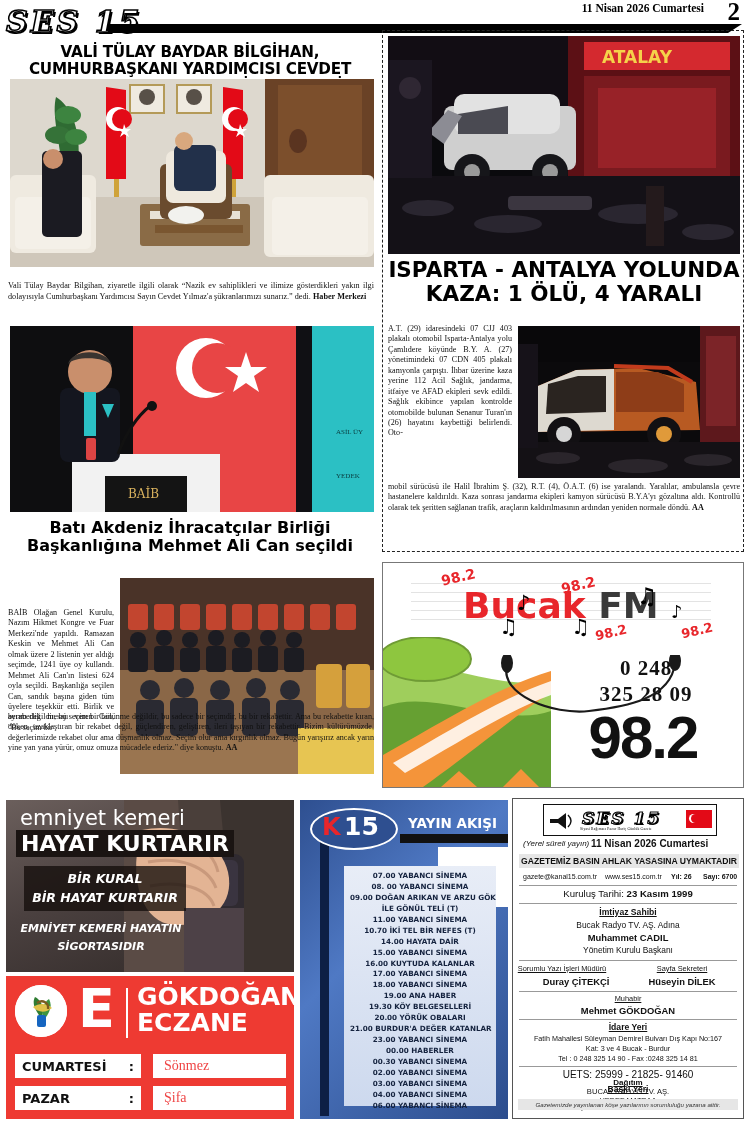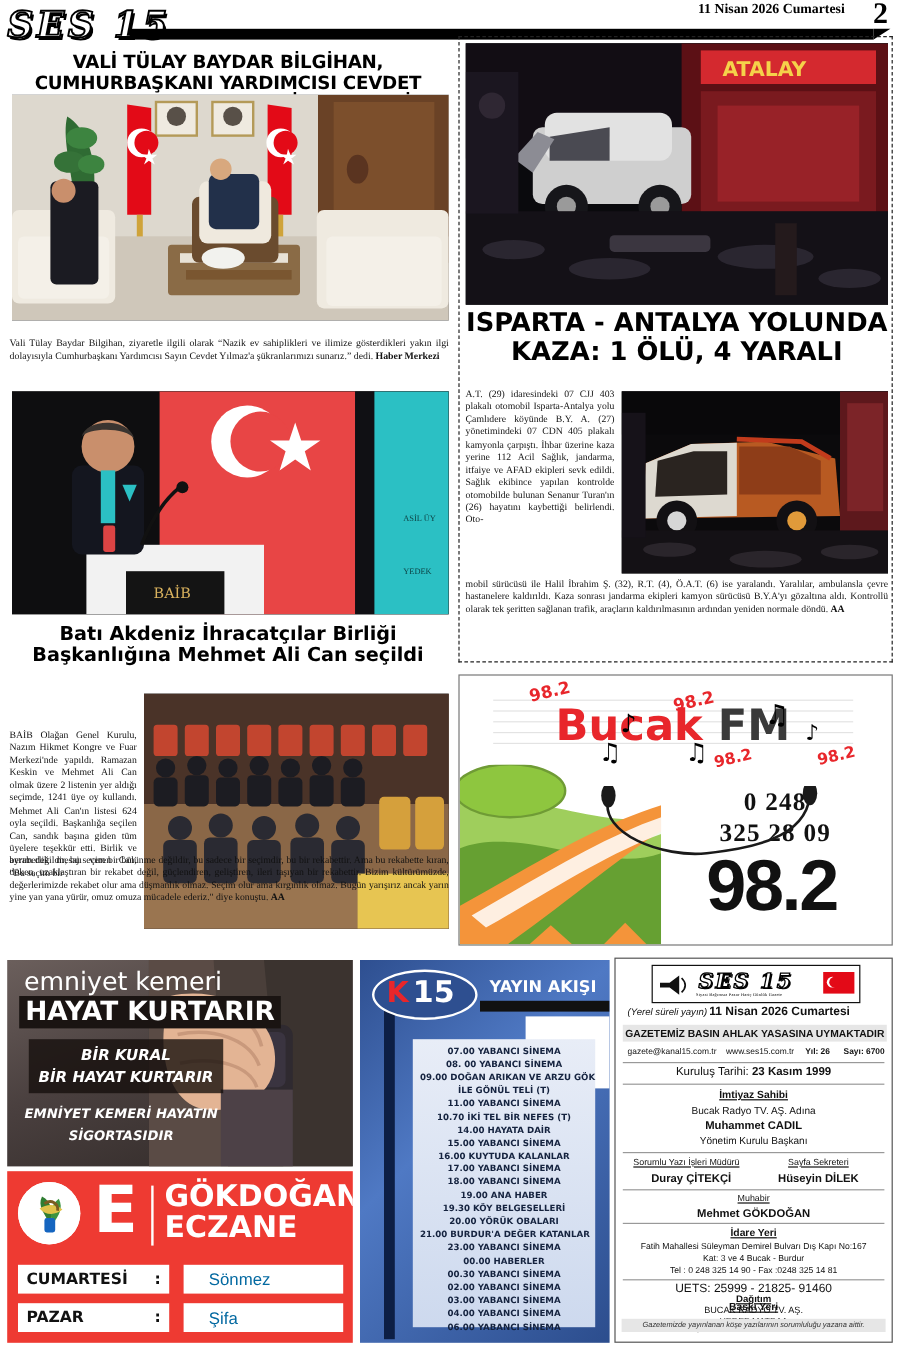--- a/index.html
+++ b/index.html
@@ -92,22 +92,22 @@
       font-weight:bold;font-size:54px;color:#fff;line-height:1;}
   .ph-div{position:absolute;left:120px;top:12px;width:2px;height:50px;background:#fff;}
   .ph-t{position:absolute;left:131px;top:8px;font-family:"DejaVu Sans",sans-serif;
       font-weight:bold;font-size:25px;color:#fff;line-height:1.02;}
   .ph-row{position:absolute;height:24px;}
   .ph-key{position:absolute;left:9px;width:126px;height:24px;background:#fff;
       font-family:"DejaVu Sans",sans-serif;font-weight:bold;font-size:13px;color:#111;
       display:flex;align-items:center;box-sizing:border-box;padding:0 7px;
       justify-content:space-between;}
   .ph-val{position:absolute;left:147px;width:133px;height:24px;background:#fff;
-      font-family:Liberation Sans, sans-serif;font-size:14px;color:#0369a1;
-      display:flex;align-items:center;box-sizing:border-box;padding:0 21px;}
+      font-family:Liberation Serif, serif;font-size:14px;color:#ef4444;
+      display:flex;align-items:center;box-sizing:border-box;padding:0 11px;}
 
   
   #tv{position:absolute;left:300px;top:800px;width:208px;height:319px;
       background:linear-gradient(135deg,#2e4f90 0%,#4f79c4 40%,#2c4d8d 100%);overflow:hidden;}
   .tv-bar{position:absolute;left:20px;top:24px;width:9px;height:292px;background:#0d1f45;}
   .tv-ell{position:absolute;left:10px;top:8px;width:84px;height:38px;border:2px solid #fff;
       border-radius:50%;background:#2e4f90;}
   .tv-k{position:absolute;left:22px;top:13px;font-family:"DejaVu Sans",sans-serif;
       font-weight:bold;font-size:24px;color:#e8262b;}
   .tv-15{position:absolute;left:44px;top:12px;font-family:"DejaVu Sans",sans-serif;
@@ -535,21 +535,21 @@
       <b>23 Kasım 1999</b>
     </div>
     <div class="co-line" style="top:104px"></div>
 
     <div class="co-c co-ttl" style="top:108px">İmtiyaz Sahibi</div>
     <div class="co-c co-rg" style="top:121px">Bucak Radyo TV. AŞ. Adına</div>
     <div class="co-c co-nm" style="top:133px">Muhammet CADIL</div>
     <div class="co-c co-rg" style="top:146px">Yönetim Kurulu Başkanı</div>
 
     <div class="co-line" style="top:161px"></div>
-    <div style="position:absolute;left:10px;top:165px;width:98px;text-align:center;font-size:7.4px;text-decoration:underline">Sorumlu Yazı İşleri Müdürü</div>
+    <div style="position:absolute;left:0;top:165px;width:98px;text-align:center;font-size:7.4px;text-decoration:underline">Sorumlu Yazı İşleri Müdürü</div>
     <div style="position:absolute;left:14px;top:177px;width:98px;text-align:center;font-weight:bold;font-size:9.4px">Duray ÇİTEKÇİ</div>
     <div style="position:absolute;left:120px;top:165px;width:98px;text-align:center;font-size:7.4px;text-decoration:underline">Sayfa Sekreteri</div>
     <div style="position:absolute;left:120px;top:177px;width:98px;text-align:center;font-weight:bold;font-size:9.4px">Hüseyin DİLEK</div>
 
     <div class="co-line" style="top:192px"></div>
     <div class="co-c" style="top:195px;font-size:7.4px;text-decoration:underline">Muhabir</div>
     <div class="co-c co-nm" style="top:206px">Mehmet GÖKDOĞAN</div>
 
     <div class="co-line" style="top:220px"></div>
     <div class="co-c co-ttl" style="top:223px">İdare Yeri</div>

